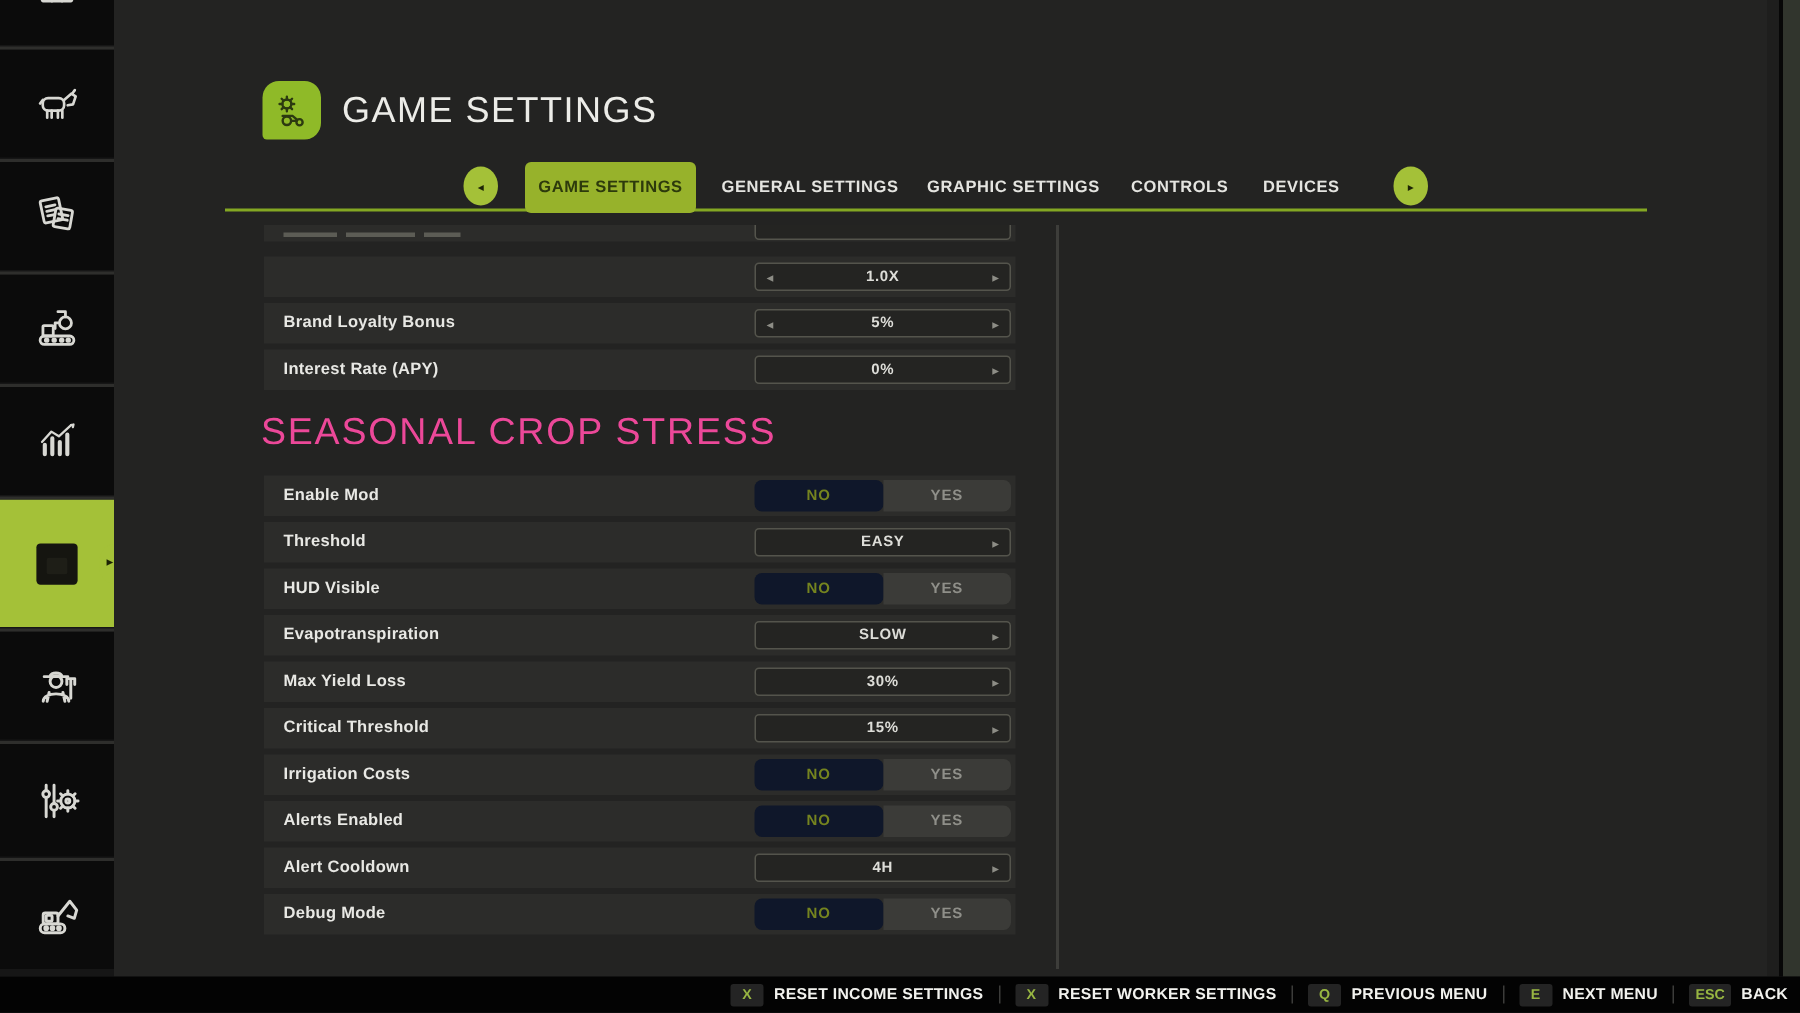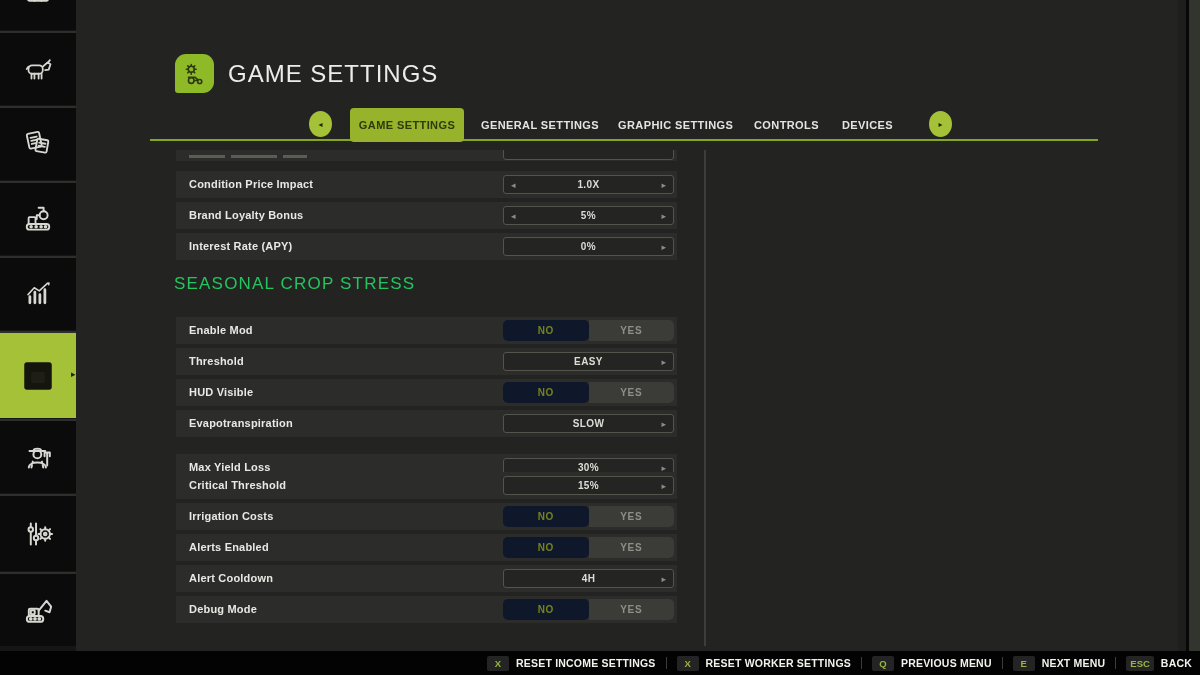--- a/index.html
+++ b/index.html
@@ -38,21 +38,21 @@
   .stepper{position:absolute;inset:1px 0;background:#242422;border:1px solid #54544c;
         border-radius:3px;display:flex;align-items:center;justify-content:center;}
   .stepper .val{font-size:10px;font-weight:bold;color:#dddDd8;letter-spacing:.4px;color:#ddddd8;}
   .arr{position:absolute;top:0;height:19px;line-height:19px;font-size:9px;color:#8d8d86;cursor:pointer;}
   .arr.left{left:7px;} .arr.right{right:7px;}
   .toggle{position:absolute;inset:0;display:flex;}
   .tg{flex:1;display:flex;align-items:center;justify-content:center;font-size:10px;
         font-weight:bold;letter-spacing:.6px;cursor:pointer;}
   .tg.on{background:#0f172a;color:#75841f;border-radius:5px;}
   .tg.off{background:#3b3b38;color:#8f8f89;border-radius:0 5px 5px 0;text-align:right;}
-  .section-heading{position:absolute;left:98px;font-size:17px;color:#22c55e;
+  .section-heading{position:absolute;left:98px;font-size:25px;color:#ec4899;
         letter-spacing:1.2px;font-weight:500;}
   
   .s-row.clipped{height:11px;overflow:hidden;}
   .clip-text{position:absolute;left:13px;bottom:3px;width:118px;height:3px;
         background:linear-gradient(90deg,#5c5c55 0 36px,transparent 36px 42px,#5c5c55 42px 88px,transparent 88px 94px,#5c5c55 94px 118px);}
   .clip-box{position:absolute;left:327px;top:-16px;width:169px;height:24px;
         background:#242422;border:1px solid #54544c;border-radius:3px;}
   .scroll-track{position:absolute;left:628px;top:150px;width:2px;height:496px;background:#3d3d3a;cursor:pointer;}
   
   .edge{position:absolute;left:1178px;top:0;width:22px;height:651px;
@@ -207,21 +207,20 @@
         <span>▸</span>
       </div>
     <div class="underline"></div>
 
     <div id="rows-holder">
         <div class="s-row clipped" style="top: 150px;">
           <div class="clip-text"></div>
           <div class="clip-box"></div>
         </div>
         <div class="s-row" style="top: 171px;">
-          <div class="s-label">Condition Price Impact</div>
           <div class="ctl">
             <div class="stepper">
               <span class="arr left">◂</span>
               <span class="val">1.0X</span>
               <span class="arr right">▸</span>
             </div>
           </div>
         </div>
         <div class="s-row" style="top: 202px;">
           <div class="s-label">Brand Loyalty Bonus</div>
@@ -272,21 +271,21 @@
         </div>
         <div class="s-row" style="top: 410px;">
           <div class="s-label">Evapotranspiration</div>
           <div class="ctl">
             <div class="stepper">
               <span class="val">SLOW</span>
               <span class="arr right">▸</span>
             </div>
           </div>
         </div>
-        <div class="s-row" style="top: 454px;">
+        <div class="s-row" style="top: 441px;">
           <div class="s-label">Max Yield Loss</div>
           <div class="ctl">
             <div class="stepper">
               <span class="val">30%</span>
               <span class="arr right">▸</span>
             </div>
           </div>
         </div>
         <div class="s-row" style="top: 472px;">
           <div class="s-label">Critical Threshold</div>

